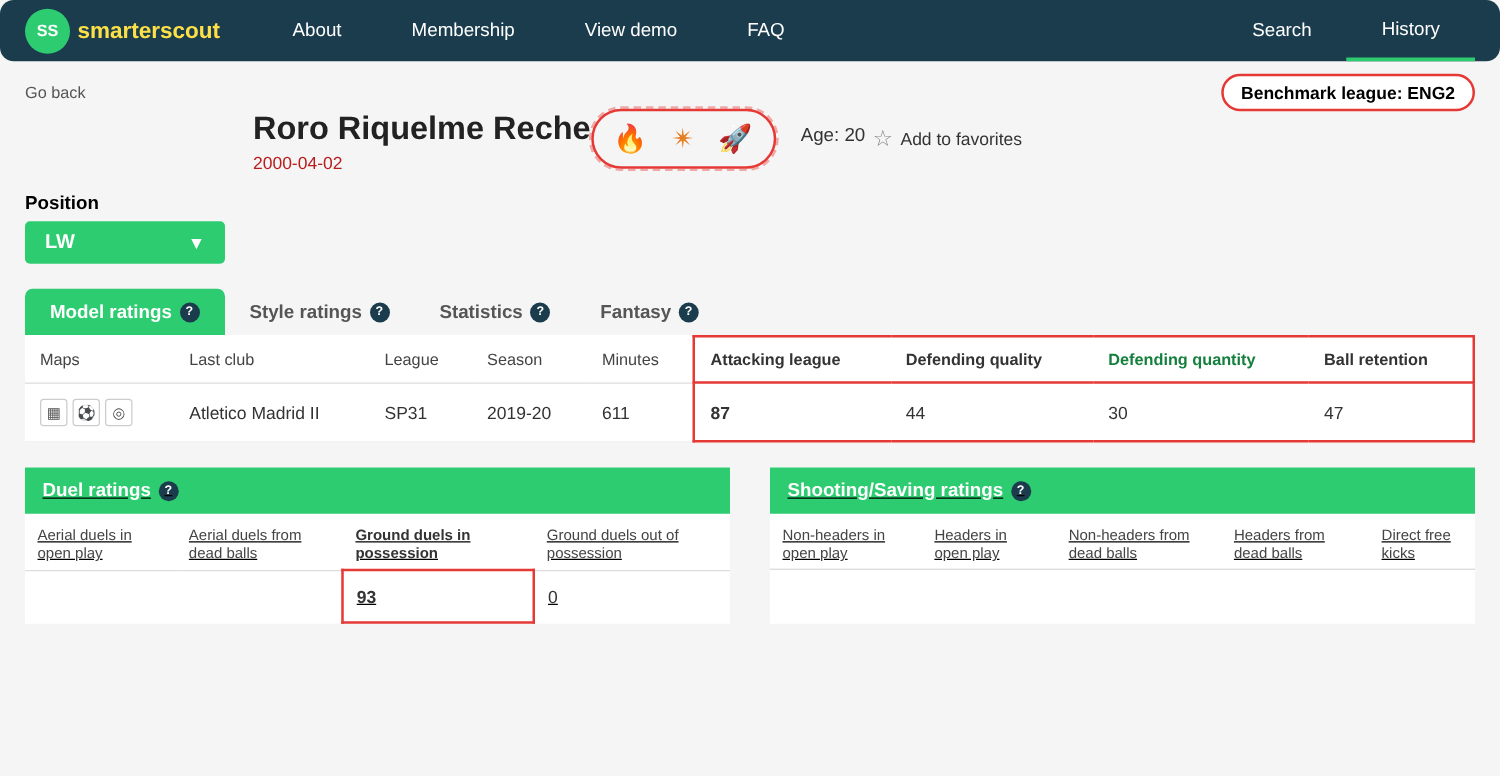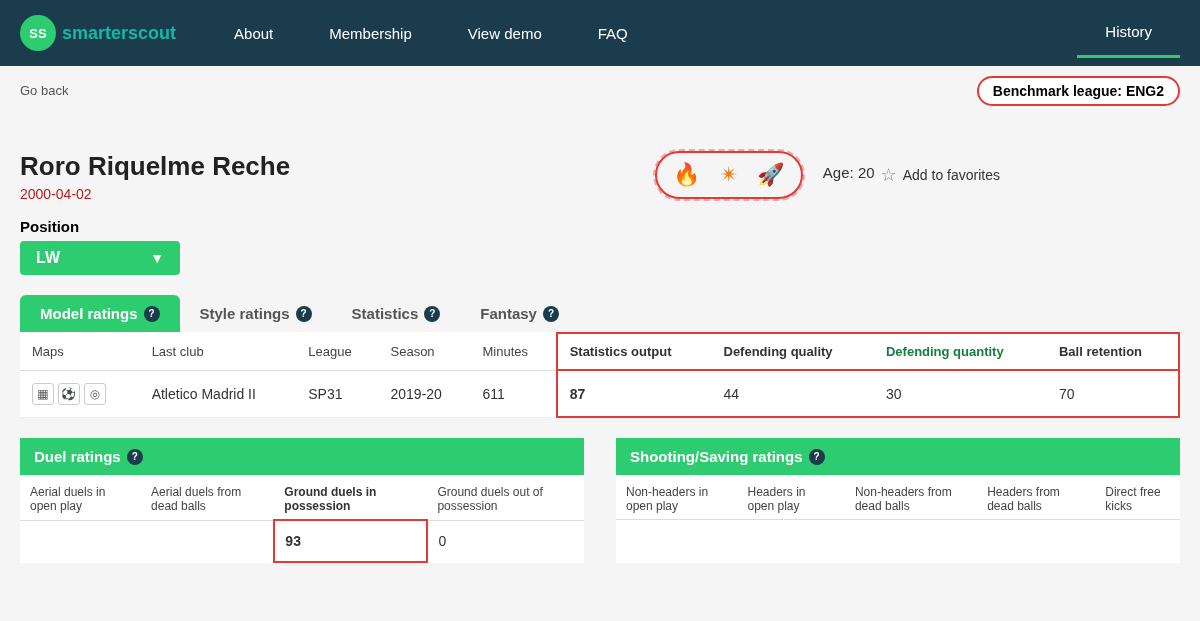--- a/index.html
+++ b/index.html
@@ -3,40 +3,41 @@
   <meta charset="utf-8">
   <style>
     * { box-sizing: border-box; margin: 0; padding: 0; }
     body { font-family: Arial, sans-serif; background: #f5f5f5; font-size: 14px; }
 
     
     nav {
       background: #1a3c4d;
       display: flex;
       align-items: center;
-      height: 66px;
+      height: 49px;
       padding: 0 20px;
+      border-radius: 11px;
     }
     .nav-logo {
       display: flex;
       align-items: center;
       margin-right: 30px;
     }
     .nav-logo-icon {
       width: 36px; height: 36px;
       background: #2ecc71;
       border-radius: 50%;
       display: flex; align-items: center; justify-content: center;
       margin-right: 6px;
       font-weight: bold; color: white; font-size: 13px;
     }
     .nav-logo-text {
       color: white; font-size: 18px; font-weight: bold;
     }
-    .nav-logo-text span { color: #14b8a6; }
+    .nav-logo-text span { color: #fde047; }
     .nav-links {
       display: flex; gap: 0;
       flex: 1;
     }
     .nav-link {
       color: white; text-decoration: none;
       padding: 0 28px;
       height: 49px;
       display: flex; align-items: center;
       font-size: 15px;
@@ -64,23 +65,22 @@
 
     .go-back {
       color: #555; font-size: 13px; cursor: pointer;
       margin-bottom: 6px;
       display: inline-block;
     }
 
     .player-header {
       display: flex;
       align-items: flex-start;
-      justify-content: space-between;
+      justify-content: center;
       margin-bottom: 16px;
-      margin-top: 47px;
     }
     .player-info h1 {
       font-size: 26px; font-weight: bold; color: #222;
       margin-bottom: 4px;
     }
     .player-dob {
       color: #b91c1c; font-size: 14px;
     }
 
     .player-meta {
@@ -201,20 +201,21 @@
       border-radius: 3px;
       display: flex; align-items: center; justify-content: center;
       font-size: 12px; color: #555;
     }
 
     
     .bottom-grid {
       display: grid;
       grid-template-columns: 1fr 1fr;
       gap: 32px;
+      text-decoration: underline;
     }
     .section-card {
       background: white;
     }
     .section-header {
       background: #2ecc71;
       padding: 10px 14px;
       font-weight: bold;
       font-size: 15px;
       color: white;
@@ -251,20 +252,21 @@
       <span>smarter</span><span>scout</span>
     </div>
   </div>
   <div class="nav-links">
     <a class="nav-link">About</a>
     <a class="nav-link">Membership</a>
     <a class="nav-link">View demo</a>
     <a class="nav-link">FAQ</a>
   </div>
   <div class="nav-right">
+    <a class="nav-link-right">Search</a>
     <a class="nav-link-right active">History</a>
   </div>
 </nav>
 
 <div style="position:relative;">
   <div style="position:absolute; right:20px; top:10px; border:2px solid #e53935; border-radius:20px; padding:5px 14px; font-size:14px; font-weight:bold; background:white; z-index:10;">
     <span>Benchmark league: ENG2</span>
   </div>
 </div>
 
@@ -329,21 +331,21 @@
   
   <div class="table-wrapper">
     <table class="ratings-table highlighted-cols">
       <thead>
         <tr>
           <th>Maps</th>
           <th>Last club</th>
           <th>League</th>
           <th>Season</th>
           <th>Minutes</th>
-          <th style="border: 2.5px solid #e53935; border-right: none; color:#333; font-weight:bold;">Statistics output</th>
+          <th style="border: 2.5px solid #e53935; border-right: none; color:#333; font-weight:bold;">Attacking league</th>
           <th style="border-top: 2.5px solid #e53935; border-bottom: 2.5px solid #e53935; color:#333; font-weight:bold;">Defending quality</th>
           <th style="border-top: 2.5px solid #e53935; border-bottom: 2.5px solid #e53935; color:#15803d; font-weight:bold;">Defending quantity</th>
           <th style="border: 2.5px solid #e53935; border-left: none; color:#333; font-weight:bold;">Ball retention</th>
         </tr>
       </thead>
       <tbody>
         <tr>
           <td>
             <div class="map-icons">
               <div class="map-icon">▦</div>
@@ -351,21 +353,21 @@
               <div class="map-icon">◎</div>
             </div>
           </td>
           <td>Atletico Madrid II</td>
           <td>SP31</td>
           <td>2019-20</td>
           <td>611</td>
           <td style="border-left: 2.5px solid #e53935; border-bottom: 2.5px solid #e53935; font-weight:bold;">87</td>
           <td style="border-bottom: 2.5px solid #e53935;">44</td>
           <td style="border-bottom: 2.5px solid #e53935;">30</td>
-          <td style="border-right: 2.5px solid #e53935; border-bottom: 2.5px solid #e53935;">70</td>
+          <td style="border-right: 2.5px solid #e53935; border-bottom: 2.5px solid #e53935;">47</td>
         </tr>
       </tbody>
     </table>
   </div>
 
   
   <div class="bottom-grid">
 
     <div class="section-card">
       <div class="section-header">

